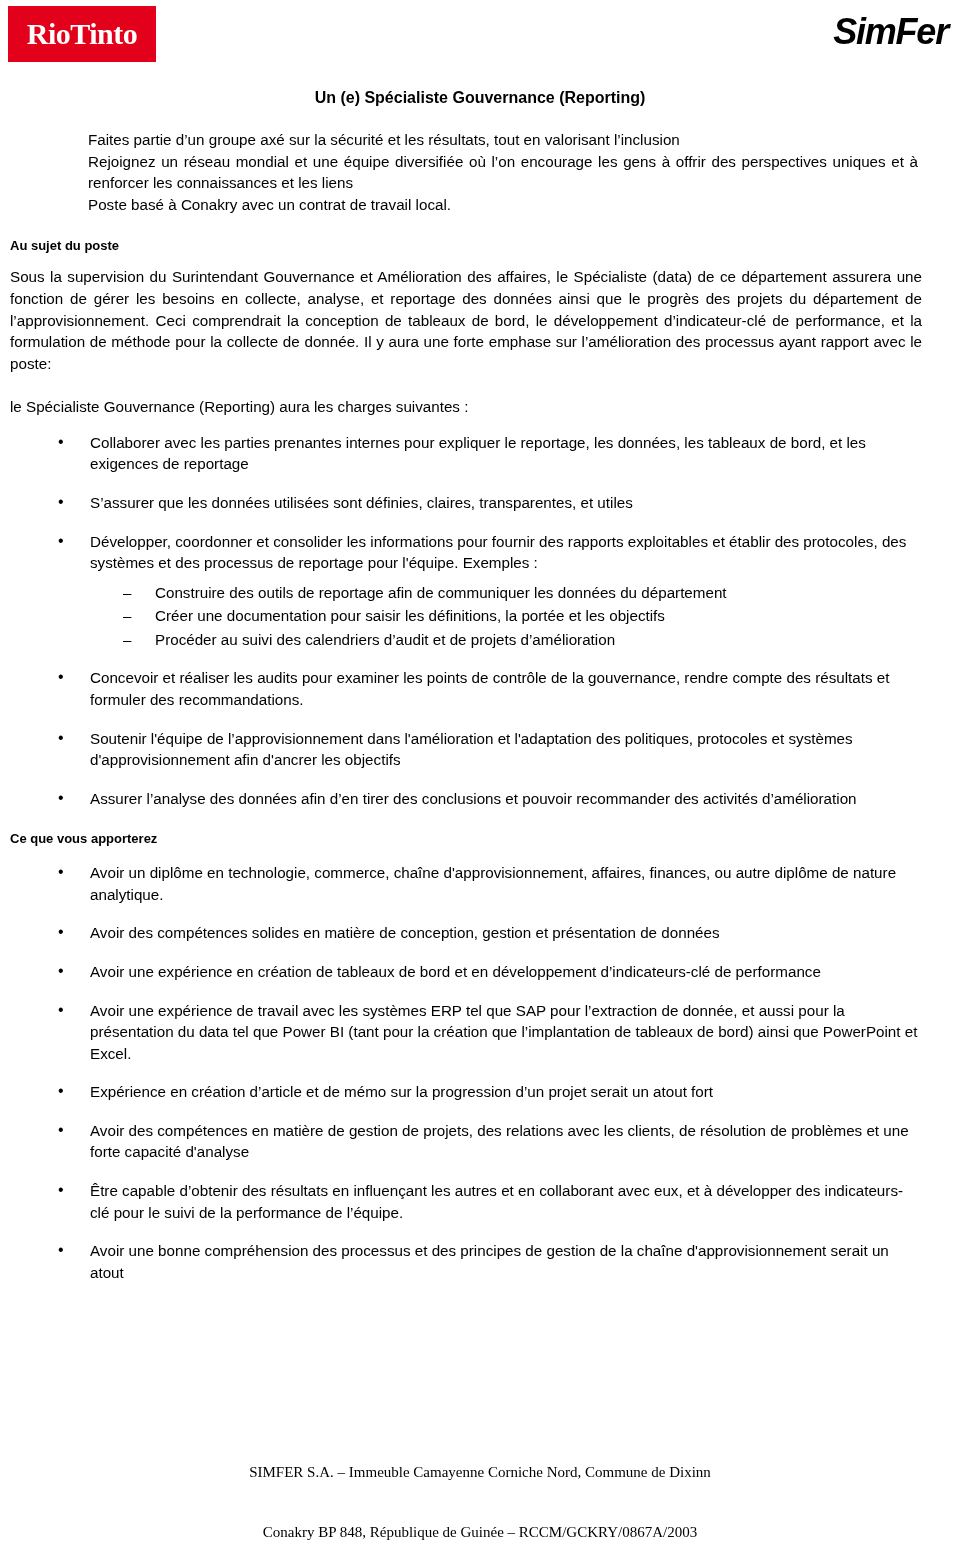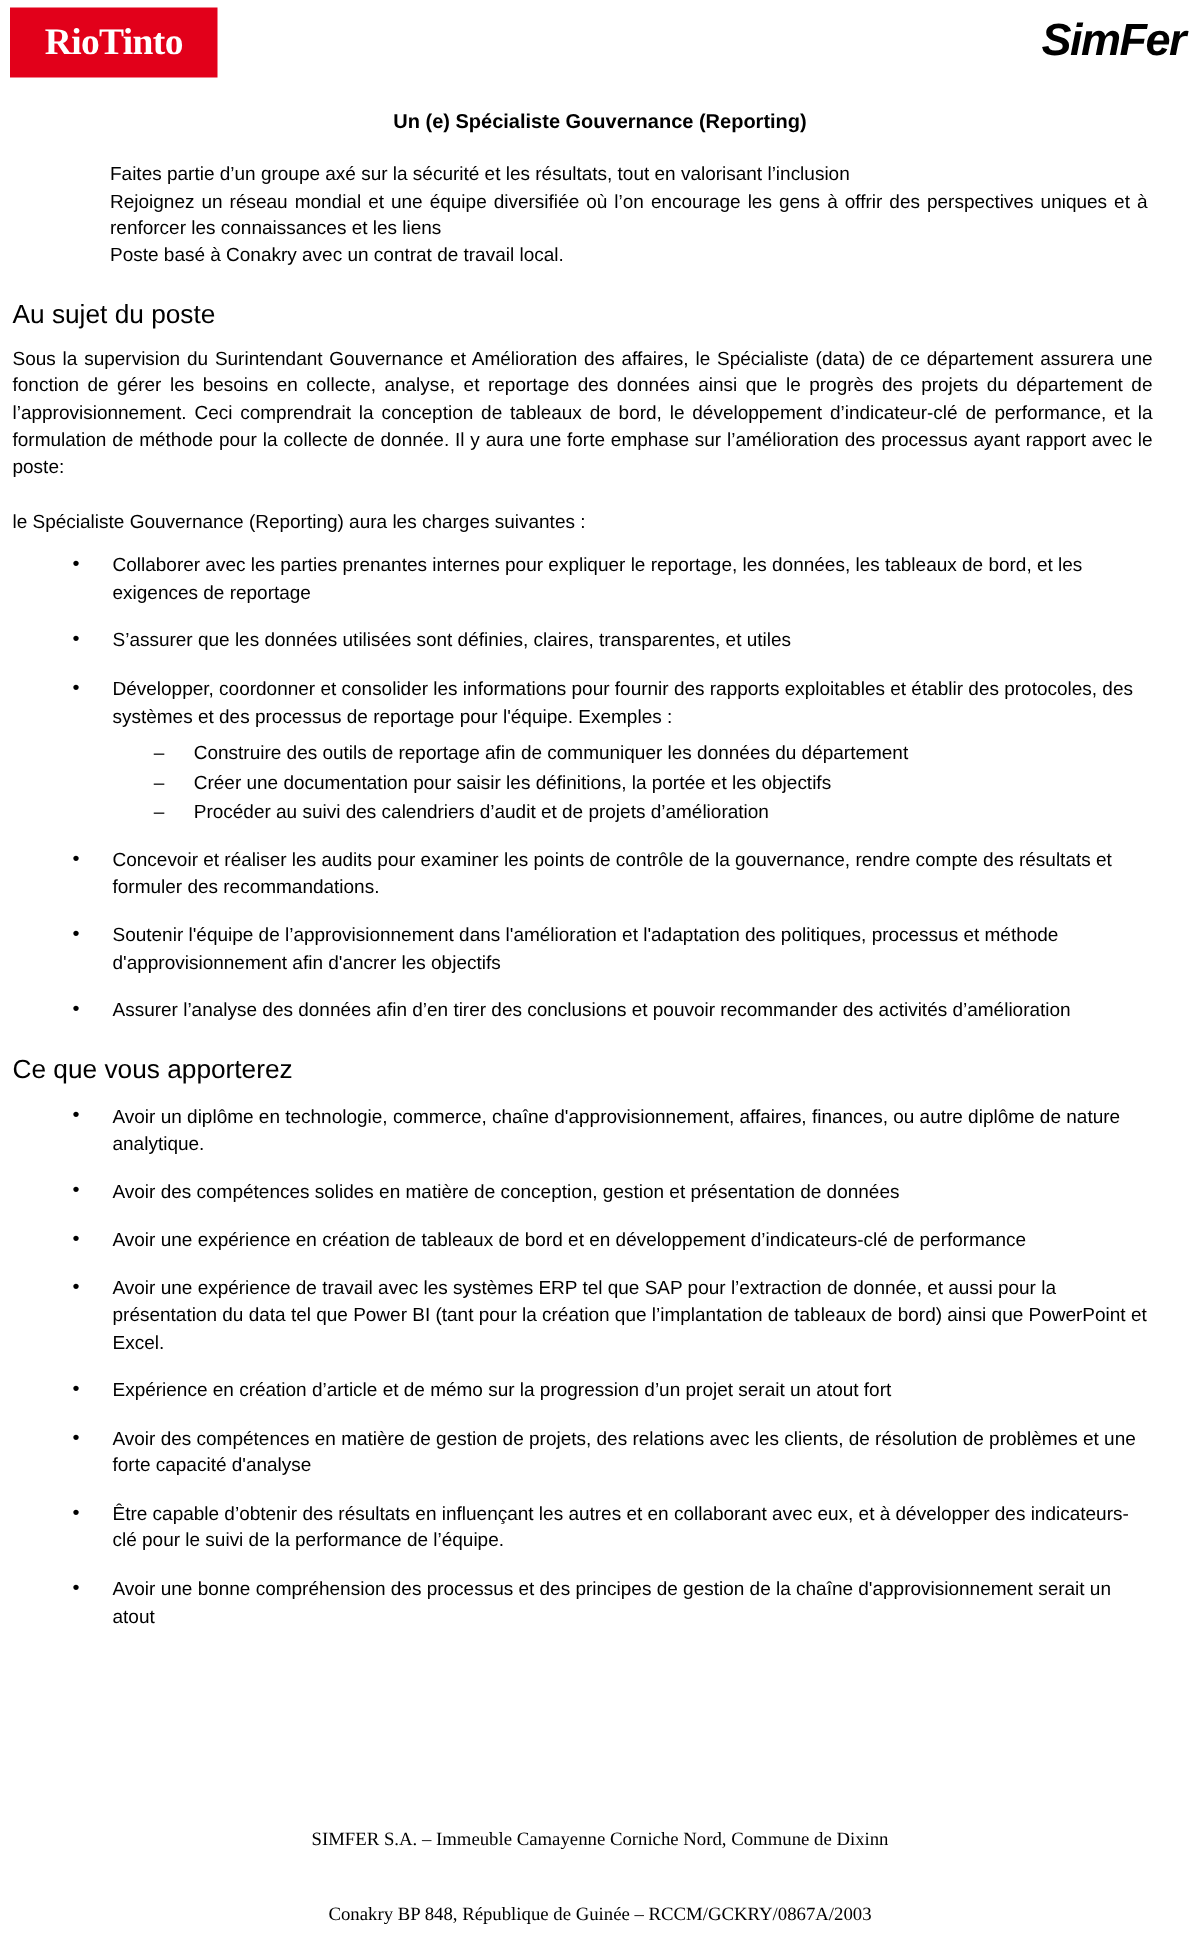--- a/index.html
+++ b/index.html
@@ -26,21 +26,21 @@
 
   
   .header {
     position: relative;
     height: 68px;
   }
   .riotinto-logo {
     position: absolute;
     left: 8px;
     top: 6px;
-    width: 166px;
+    width: 148px;
     height: 56px;
     background: #e2001a;
     display: flex;
     align-items: center;
     justify-content: center;
   }
   .riotinto-logo .rt-text {
     font-family: "Liberation Serif", serif;
     font-weight: bold;
     font-size: 30px;
@@ -87,22 +87,22 @@
     padding-right: 14px;
   }
   .intro p {
     margin: 0;
   }
   .intro p.justified {
     text-align: justify;
   }
 
   h2.section-heading {
-    font-size: 21px;
-    font-weight: normal;
+    font-size: 13px;
+    font-weight: bold;
     margin: 22px 0 12px 0;
     line-height: 1.3;
   }
 
   p.body-para {
     margin: 0 0 0 0;
     text-align: justify;
     padding-right: 10px;
   }
 
@@ -194,21 +194,21 @@
       <li>S’assurer que les données utilisées sont définies, claires, transparentes, et utiles</li>
       <li>
         <span>Développer, coordonner et consolider les informations pour fournir des rapports exploitables et établir des protocoles, des systèmes et des processus de reportage pour l'équipe. Exemples :</span>
         <ul class="subbullets">
           <li>Construire des outils de reportage afin de communiquer les données du département</li>
           <li>Créer une documentation pour saisir les définitions, la portée et les objectifs</li>
           <li>Procéder au suivi des calendriers d’audit et de projets d’amélioration</li>
         </ul>
       </li>
       <li>Concevoir et réaliser les audits pour examiner les points de contrôle de la gouvernance, rendre compte des résultats et formuler des recommandations.</li>
-      <li>Soutenir l'équipe de l’approvisionnement dans l'amélioration et l'adaptation des politiques, processus et méthode d'approvisionnement afin d'ancrer les objectifs</li>
+      <li>Soutenir l'équipe de l’approvisionnement dans l'amélioration et l'adaptation des politiques, protocoles et systèmes d'approvisionnement afin d'ancrer les objectifs</li>
       <li>Assurer l’analyse des données afin d’en tirer des conclusions et pouvoir recommander des activités d’amélioration</li>
     </ul>
 
     <h2 class="section-heading">Ce que vous apporterez</h2>
 
     <ul class="bullets">
       <li>Avoir un diplôme en technologie, commerce, chaîne d'approvisionnement, affaires, finances, ou autre diplôme de nature analytique.</li>
       <li>Avoir des compétences solides en matière de conception, gestion et présentation de données</li>
       <li>Avoir une expérience en création de tableaux de bord et en développement d’indicateurs-clé de performance</li>
       <li>Avoir une expérience de travail avec les systèmes ERP tel que SAP pour l’extraction de donnée, et aussi pour la présentation du data tel que Power BI (tant pour la création que l’implantation de tableaux de bord) ainsi que PowerPoint et Excel.</li>

